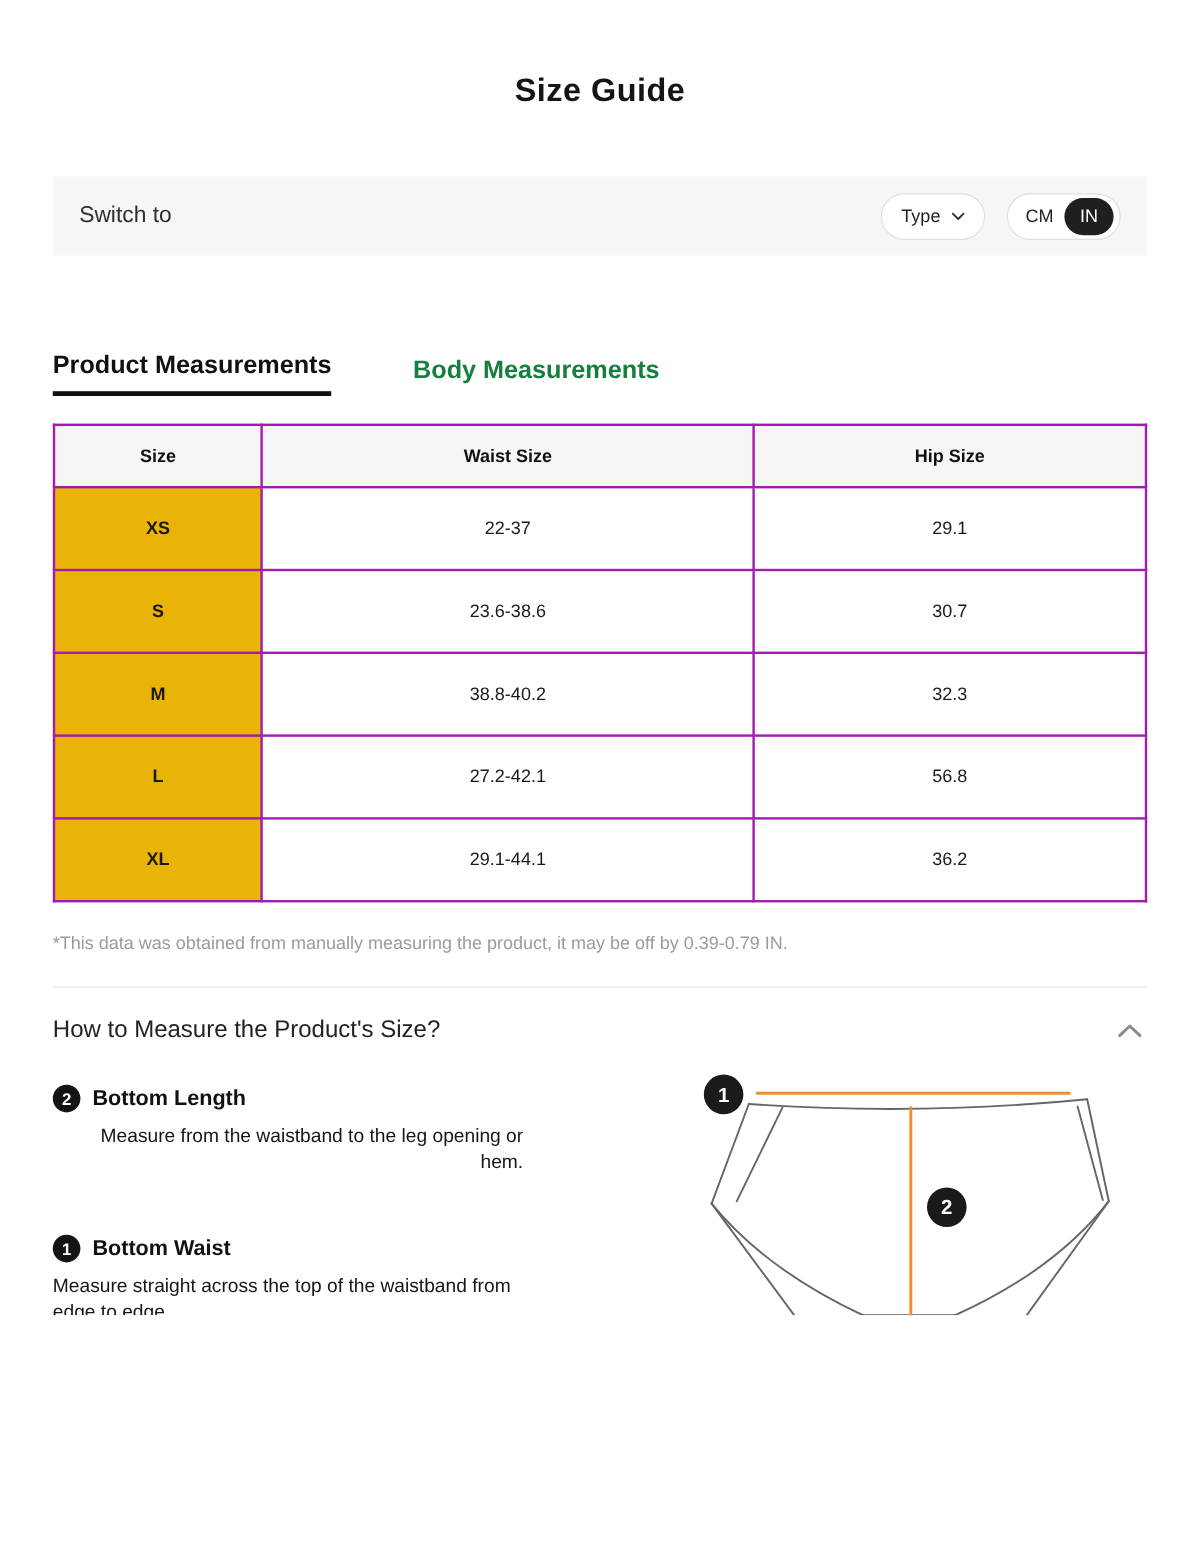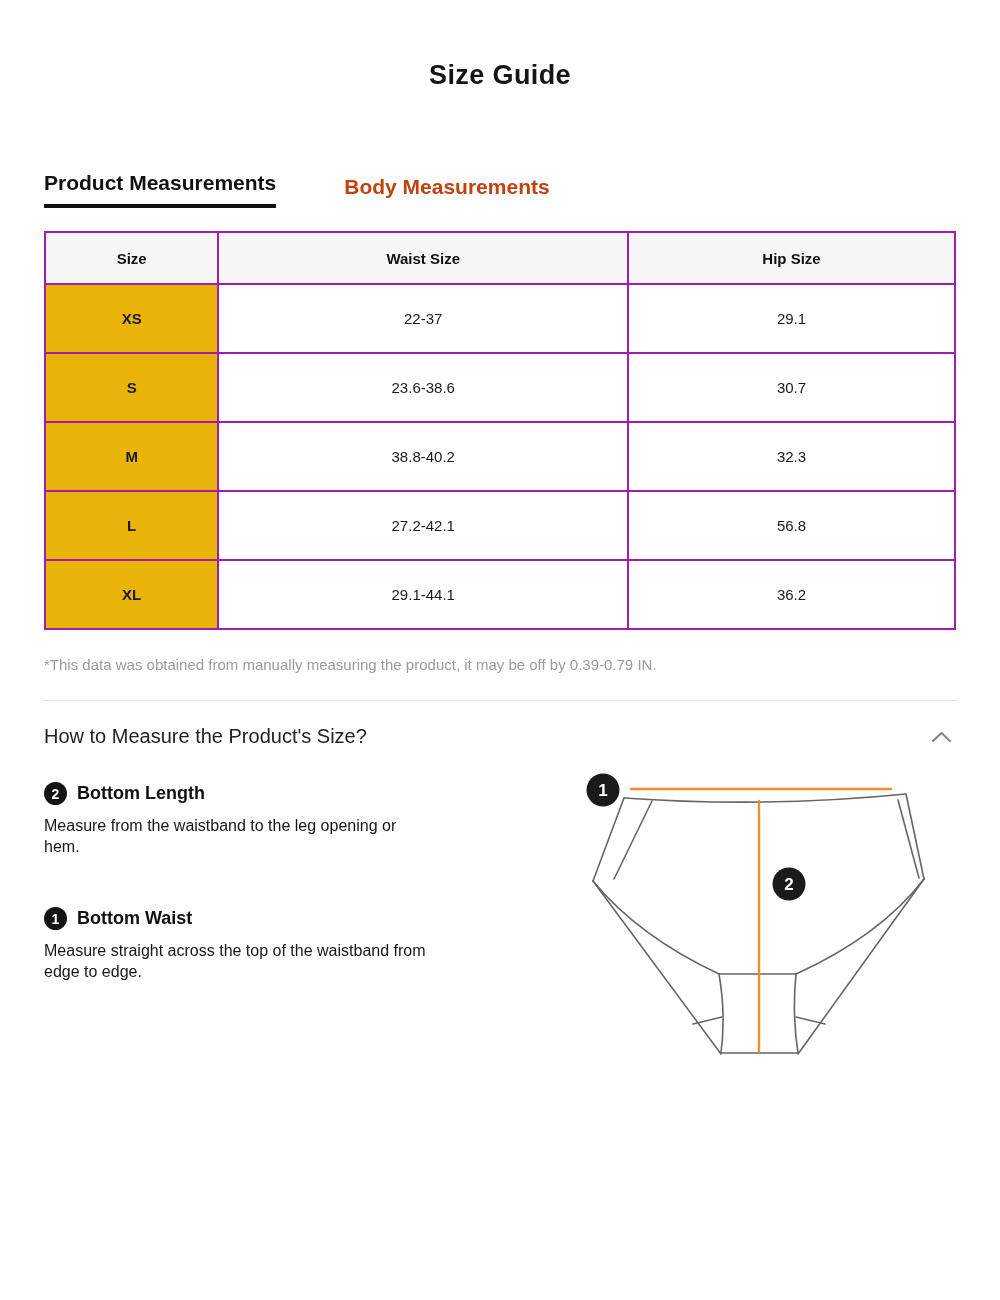--- a/index.html
+++ b/index.html
@@ -32,21 +32,21 @@
   .unit-toggle { padding:0 5px 0 15px; gap:9px; }
   .unit-on {
     background:#1f1f1f; color:#fff; border-radius:16px;
     height:31px; display:flex; align-items:center; padding:0 13px;
     font-size:15px;
   }
   
   .tabs { margin:80px 44px 0; display:flex; gap:68px;align-items:flex-end; }
   .tab { font-size:21px; font-weight:700; padding-bottom:9px; cursor:pointer; }
   .tab.active { color:#111; border-bottom:4px solid #111; }
-  .tab.inactive { color:#c2410c; }
+  .tab.inactive { color:#15803d; }
   
   table.size-table {
     margin:23px 44px 0; width:912px; border-collapse:collapse;
     font-size:15px; text-align:center;
   }
   .size-table th, .size-table td { border:2px solid #a21caf; }
   .size-table th { height:52px; background:#f6f6f6; font-weight:700; color:#111; }
   .size-table td { height:69px; background:#fff; color:#1a1a1a; }
   .size-table td.rowhead { background:#eab308; font-weight:700; }
   
@@ -63,37 +63,52 @@
   .steps { width:480px; }
   .step + .step { margin-top:50px; }
   .step-head { display:flex; align-items:center; gap:10px; }
   .step-badge {
     width:23px; height:23px; border-radius:50%; background:#141414;
     color:#fff; font-size:14px; font-weight:700;
     display:flex; align-items:center; justify-content:center; flex:0 0 auto;
   }
   .step-label { font-size:18px; font-weight:700; color:#111; }
   .step-desc { margin-top:10px; font-size:16px; line-height:1.32; color:#161616; }
-  .step:nth-child(1) .step-desc { width:392px; }
+  .step:nth-child(1) .step-desc { width:392px;text-align:right; }
   .step:nth-child(2) .step-desc { width:415px; }
   .diagram { position:absolute; top:-26px; right:-10px; }
   .diagram text { font:bold 17px "Liberation Sans", sans-serif; fill:#fff; }
   
   .corner-blob {
     position:absolute; left:872px; top:1134px; width:128px; height:112px;
     background:#fafafa; border-radius:56px 24px 24px 56px;
   }
 </style>
 </head>
 <body>
 
 <div class="page">
 
   <div class="page-title">Size Guide</div>
 
+  <div class="switch-bar">
+    <span class="switch-label">Switch to</span>
+    <div class="switch-controls">
+      <div class="pill type-btn">
+        <span>Type</span>
+        <svg width="11" height="7" viewBox="0 0 11 7">
+            <polyline points="1,1 5.5,5.5 10,1" fill="none" stroke="#333" stroke-width="1.6" stroke-linecap="round" stroke-linejoin="round"></polyline>
+          </svg>
+      </div>
+      <div class="pill unit-toggle">
+        <span>CM</span>
+        <span class="unit-on">IN</span>
+      </div>
+    </div>
+  </div>
 
   <div class="tabs">
     <div class="tab active">Product Measurements</div>
     <div class="tab inactive">Body Measurements</div>
   </div>
 
   <table class="size-table">
     <thead>
       <tr>
         <th>Size</th>

